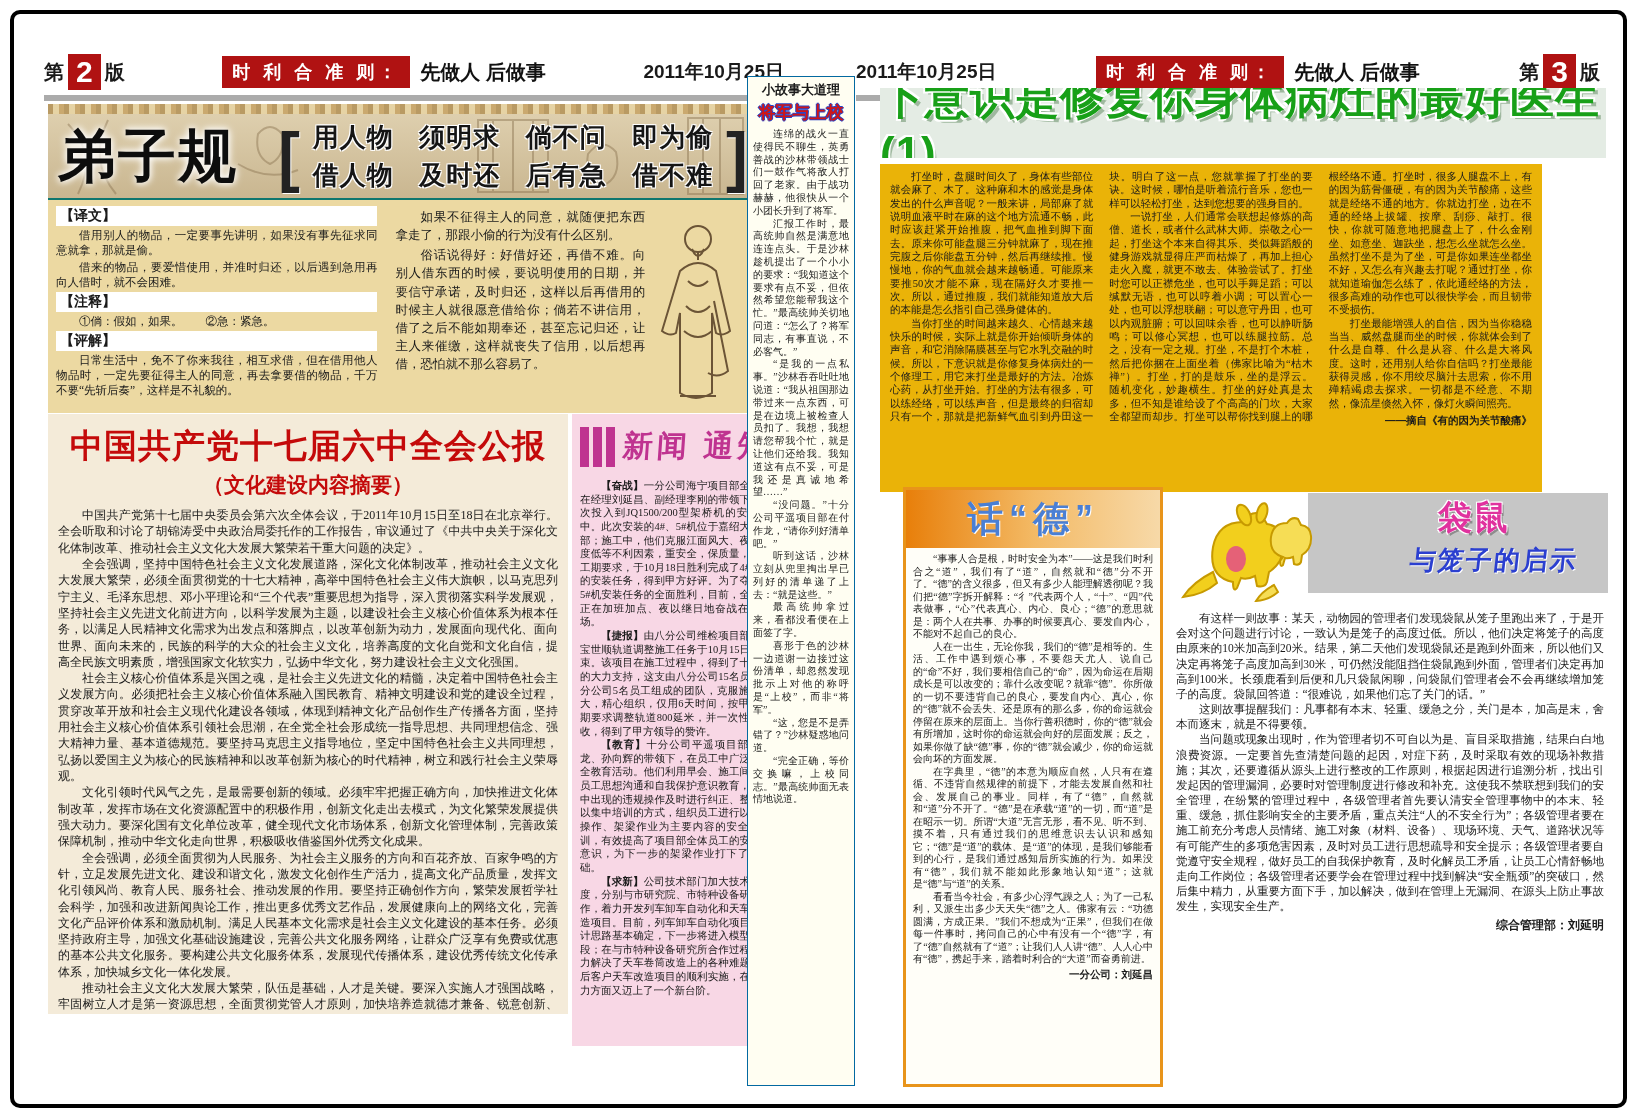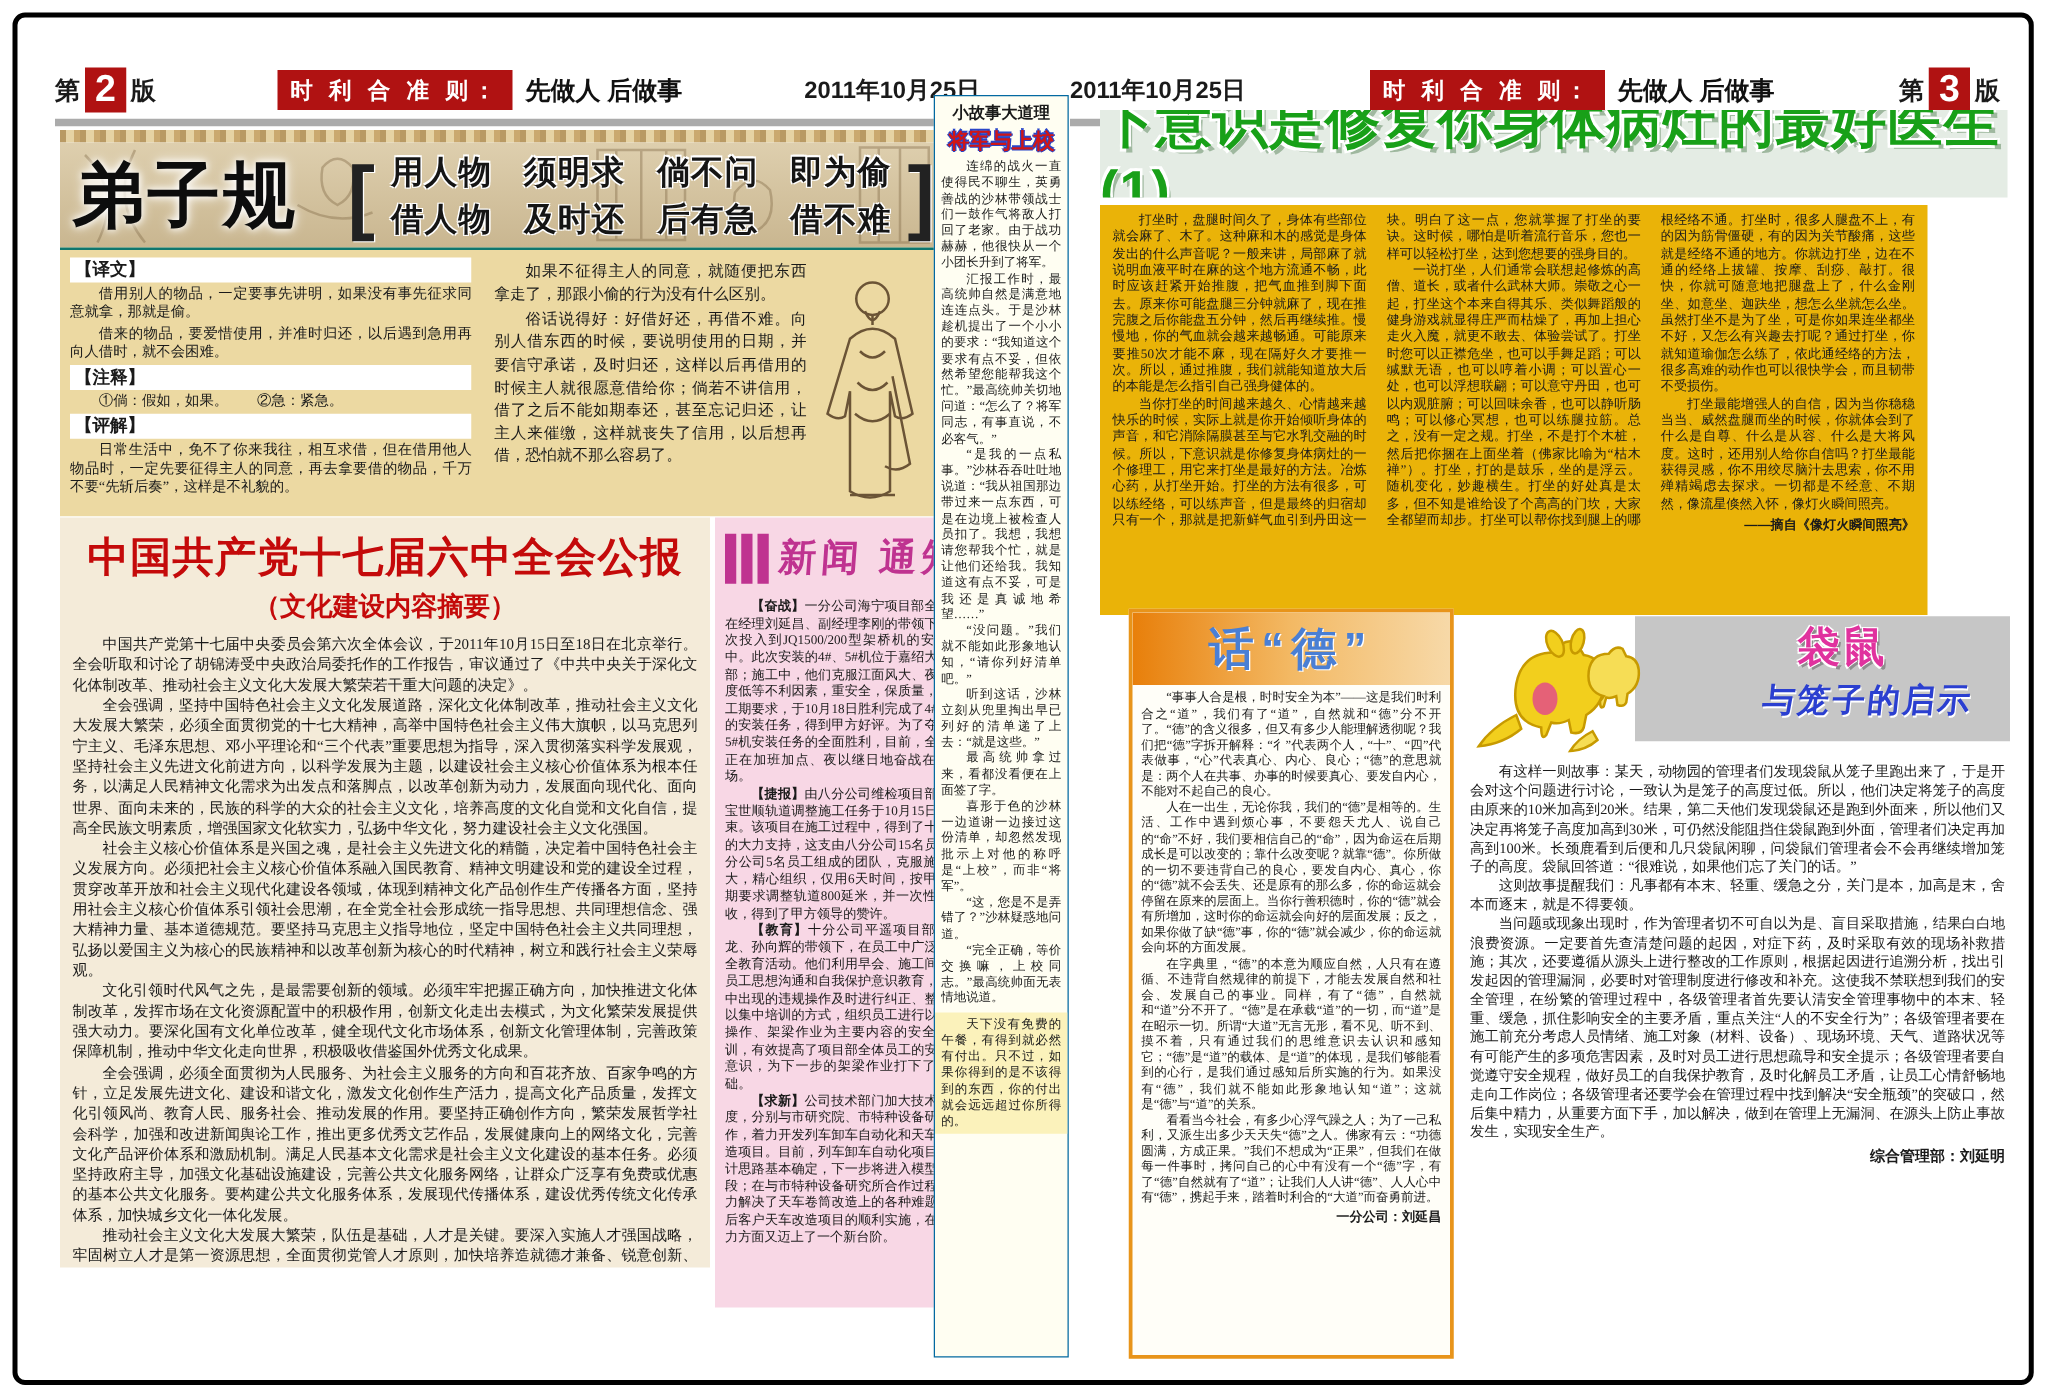--- a/index.html
+++ b/index.html
@@ -268,42 +268,39 @@
     </div>
   </div>
 
   <div class="storycol">
     <div class="st-kicker">小故事大道理</div>
     <div class="st-title">将军与上校</div>
     <div class="st-body">
       <p>连绵的战火一直使得民不聊生，英勇善战的沙林带领战士们一鼓作气将敌人打回了老家。由于战功赫赫，他很快从一个小团长升到了将军。</p>
       <p>汇报工作时，最高统帅自然是满意地连连点头。于是沙林趁机提出了一个小小的要求：“我知道这个要求有点不妥，但依然希望您能帮我这个忙。”最高统帅关切地问道：“怎么了？将军同志，有事直说，不必客气。”</p>
       <p>“是我的一点私事。”沙林吞吞吐吐地说道：“我从祖国那边带过来一点东西，可是在边境上被检查人员扣了。我想，我想请您帮我个忙，就是让他们还给我。我知道这有点不妥，可是我还是真诚地希望……”</p>
-      <p>“没问题。”我们就不能如此形象地认知，“请你列好清单吧。”</p>
+      <p>“没问题。”十分公司平遥项目部在付作龙，“请你列好清单吧。”</p>
       <p>听到这话，沙林立刻从兜里掏出早已列好的清单递了上去：“就是这些。”</p>
       <p>最高统帅拿过来，看都没看便在上面签了字。</p>
       <p>喜形于色的沙林一边道谢一边接过这份清单，却忽然发现批示上对他的称呼是“上校”，而非“将军”。</p>
       <p>“这，您是不是弄错了？”沙林疑惑地问道。</p>
       <p>“完全正确，等价交换嘛，上校同志。”最高统帅面无表情地说道。</p>
-    </div>
-    <div class="st-moral">
-      <p>天下没有免费的午餐，有得到就必然有付出。只不过，如果你得到的是不该得到的东西，你的付出就会远远超过你所得的。</p>
     </div>
   </div>
 
   <div class="medhead">
     <span class="g">下意识是修复你身体病灶的最好医生(1)</span>
   </div>
   <div class="meditation">
     <div class="med-cols">
       <p>打坐时，盘腿时间久了，身体有些部位就会麻了、木了。这种麻和木的感觉是身体发出的什么声音呢？一般来讲，局部麻了就说明血液平时在麻的这个地方流通不畅，此时应该赶紧开始推腹，把气血推到脚下面去。原来你可能盘腿三分钟就麻了，现在推完腹之后你能盘五分钟，然后再继续推。慢慢地，你的气血就会越来越畅通。可能原来要推50次才能不麻，现在隔好久才要推一次。所以，通过推腹，我们就能知道放大后的本能是怎么指引自己强身健体的。</p>
       <p>当你打坐的时间越来越久、心情越来越快乐的时候，实际上就是你开始倾听身体的声音，和它消除隔膜甚至与它水乳交融的时候。所以，下意识就是你修复身体病灶的一个修理工，用它来打坐是最好的方法。冶炼心药，从打坐开始。打坐的方法有很多，可以练经络，可以练声音，但是最终的归宿却只有一个，那就是把新鲜气血引到丹田这一块。明白了这一点，您就掌握了打坐的要诀。这时候，哪怕是听着流行音乐，您也一样可以轻松打坐，达到您想要的强身目的。</p>
       <p>一说打坐，人们通常会联想起修炼的高僧、道长，或者什么武林大师。崇敬之心一起，打坐这个本来自得其乐、类似舞蹈般的健身游戏就显得庄严而枯燥了，再加上担心走火入魔，就更不敢去、体验尝试了。打坐时您可以正襟危坐，也可以手舞足蹈；可以缄默无语，也可以哼着小调；可以置心一处，也可以浮想联翩；可以意守丹田，也可以内观脏腑；可以回味余香，也可以静听肠鸣；可以修心冥想，也可以练腿拉筋。总之，没有一定之规。打坐，不是打个木桩，然后把你捆在上面坐着（佛家比喻为“枯木禅”）。打坐，打的是鼓乐，坐的是浮云。随机变化，妙趣横生。打坐的好处真是太多，但不知是谁给设了个高高的门坎，大家全都望而却步。打坐可以帮你找到腿上的哪根经络不通。打坐时，很多人腿盘不上，有的因为筋骨僵硬，有的因为关节酸痛，这些就是经络不通的地方。你就边打坐，边在不通的经络上拔罐、按摩、刮痧、敲打。很快，你就可随意地把腿盘上了，什么金刚坐、如意坐、迦趺坐，想怎么坐就怎么坐。虽然打坐不是为了坐，可是你如果连坐都坐不好，又怎么有兴趣去打呢？通过打坐，你就知道瑜伽怎么练了，依此通经络的方法，很多高难的动作也可以很快学会，而且韧带不受损伤。</p>
       <p>打坐最能增强人的自信，因为当你稳稳当当、威然盘腿而坐的时候，你就体会到了什么是自尊、什么是从容、什么是大将风度。这时，还用别人给你自信吗？打坐最能获得灵感，你不用绞尽脑汁去思索，你不用殚精竭虑去探求。一切都是不经意、不期然，像流星倏然入怀，像灯火瞬间照亮。</p>
-      <p class="med-attr">——摘自《像灯火瞬间照亮》</p>
+      <p class="med-attr">——摘自《有的因为关节酸痛》</p>
     </div>
   </div>
 
   <div class="huade">
     <div class="hd-head">
       <span>话“德”</span>
     </div>
     <div class="hd-body">
       <p>“事事人合是根，时时安全为本”——这是我们时利合之“道”，我们有了“道”，自然就和“德”分不开了。“德”的含义很多，但又有多少人能理解透彻呢？我们把“德”字拆开解释：“彳”代表两个人，“十”、“四”代表做事，“心”代表真心、内心、良心；“德”的意思就是：两个人在共事、办事的时候要真心、要发自内心，不能对不起自己的良心。</p>
       <p>人在一出生，无论你我，我们的“德”是相等的。生活、工作中遇到烦心事，不要怨天尤人、说自己的“命”不好，我们要相信自己的“命”，因为命运在后期成长是可以改变的；靠什么改变呢？就靠“德”。你所做的一切不要违背自己的良心，要发自内心、真心，你的“德”就不会丢失、还是原有的那么多，你的命运就会停留在原来的层面上。当你行善积德时，你的“德”就会有所增加，这时你的命运就会向好的层面发展；反之，如果你做了缺“德”事，你的“德”就会减少，你的命运就会向坏的方面发展。</p>

